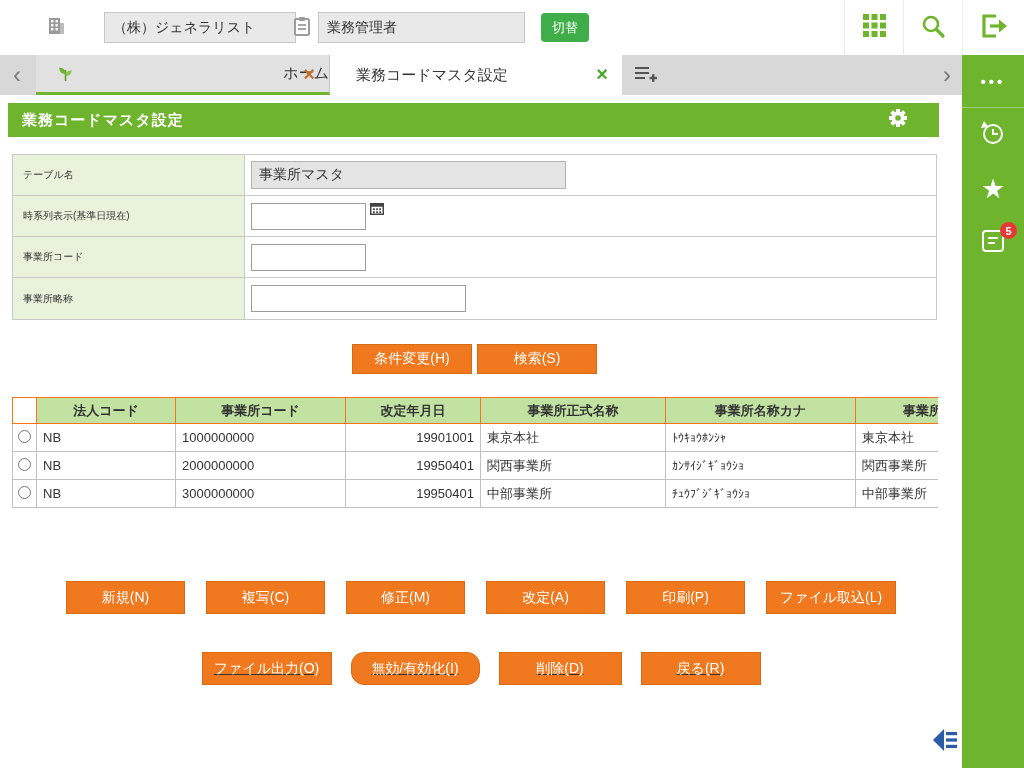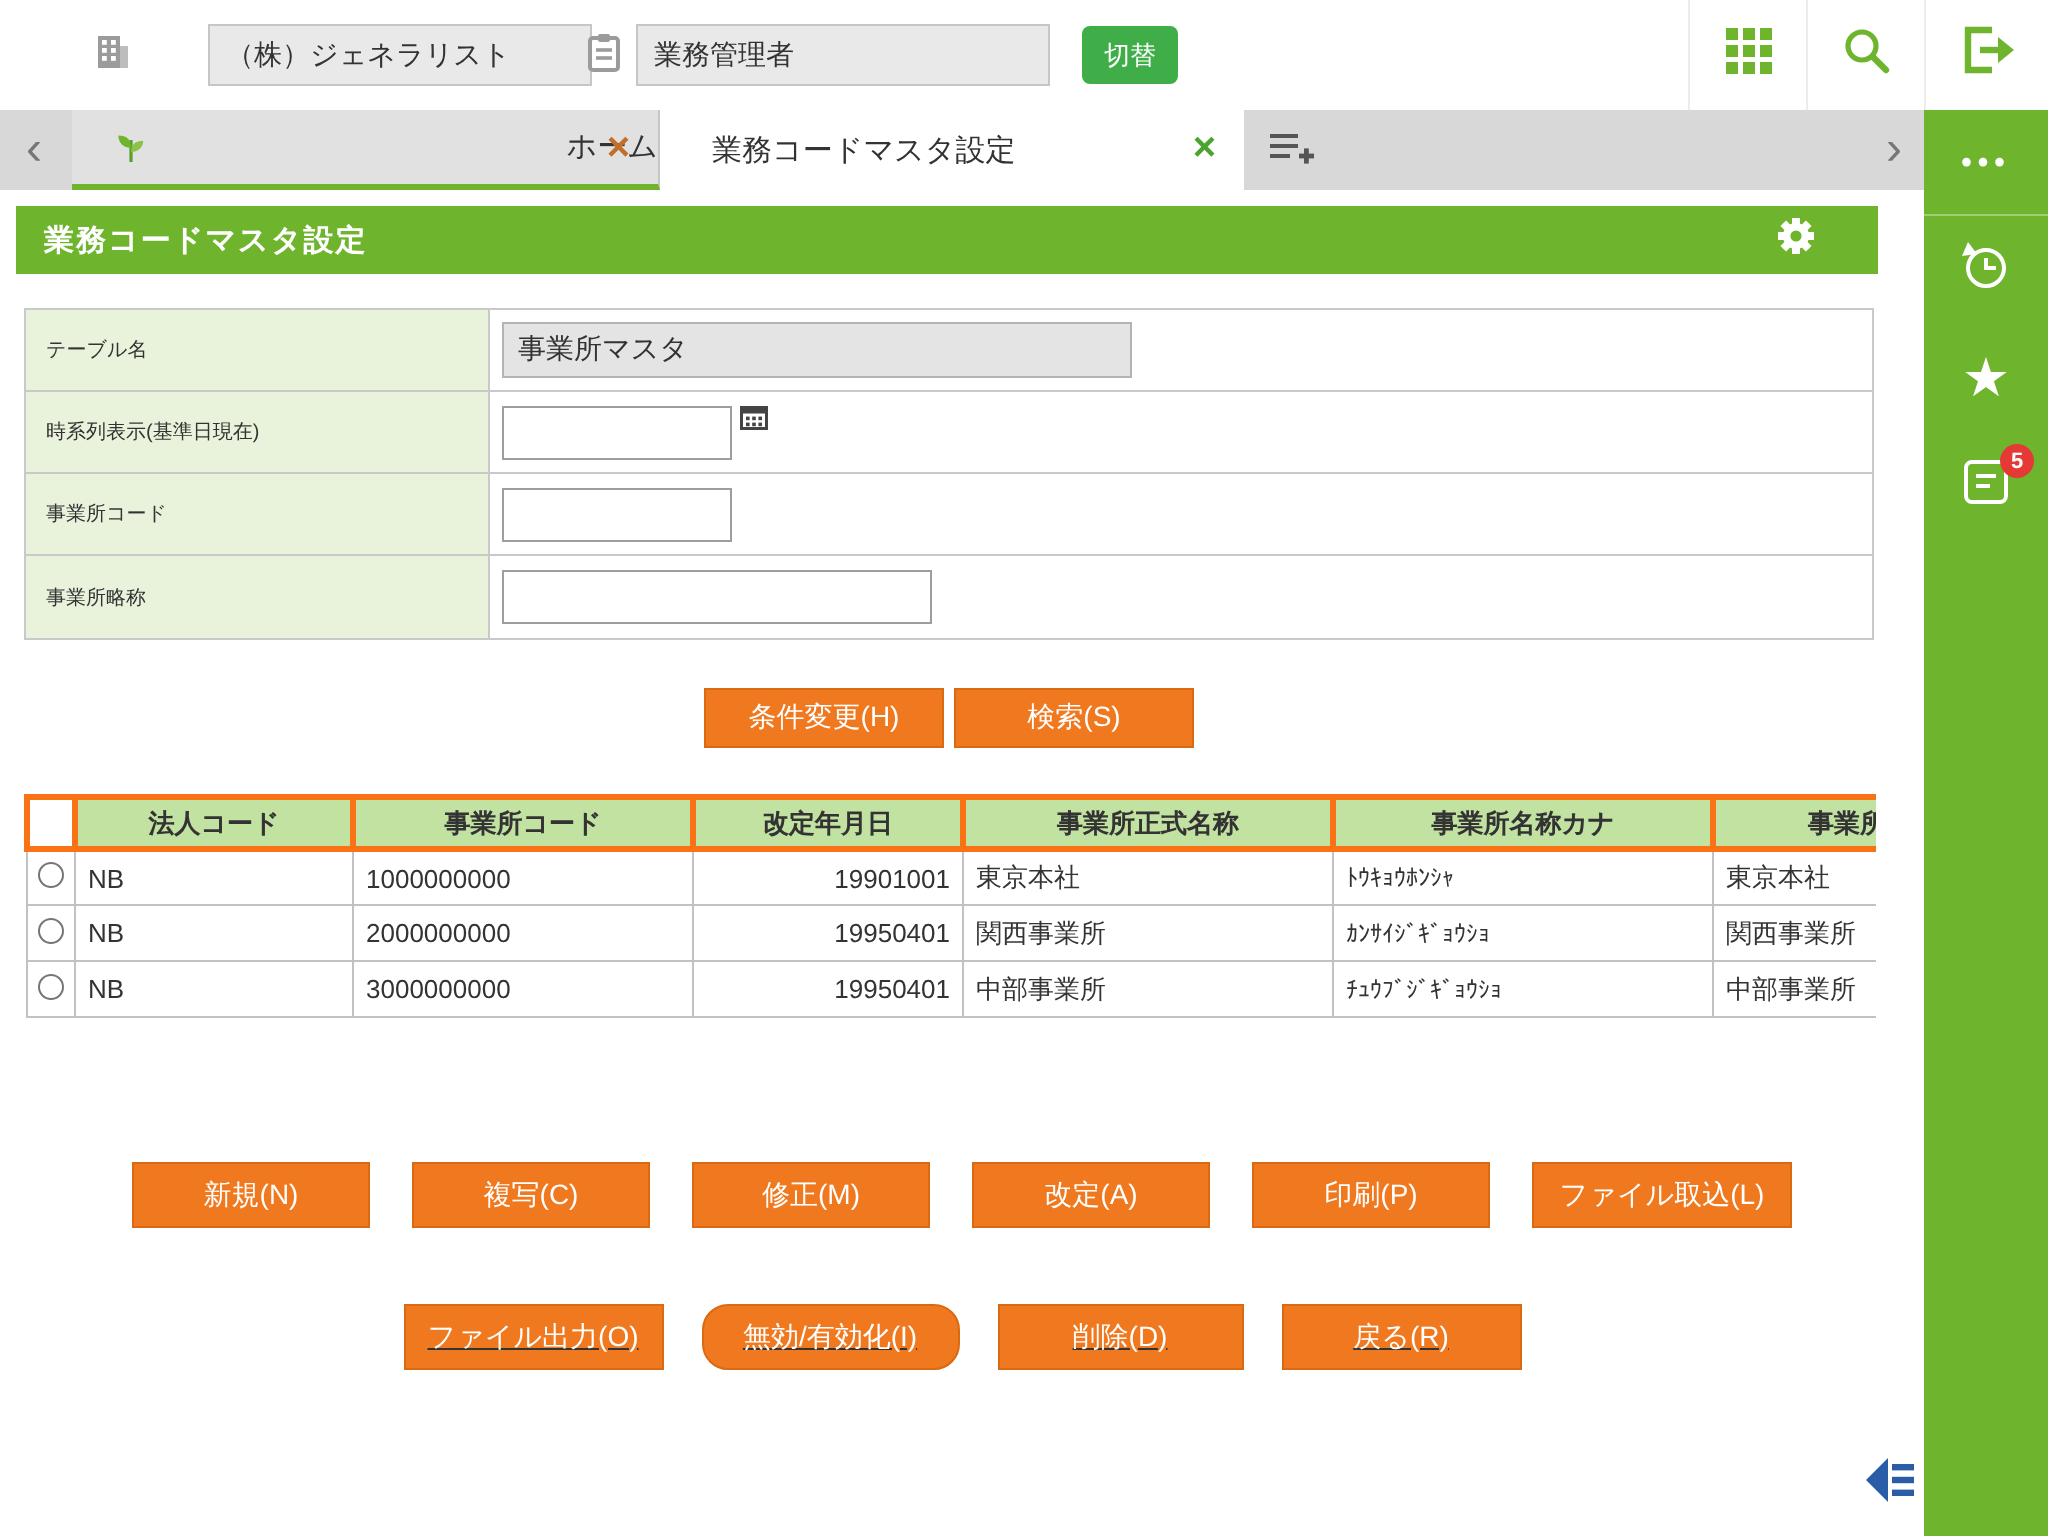--- a/index.html
+++ b/index.html
@@ -53,21 +53,21 @@
   .cal-btn { align-self:flex-start; margin-top:6px; margin-left:4px; cursor:pointer; display:inline-flex; }
 
   
   .btn-orange { display:inline-flex; align-items:center; justify-content:center; background:#f0791f; border:1px solid #d96a12; color:#fff; font-size:14px; cursor:pointer; font-family:inherit; }
   .search-row { position:absolute; left:12px; top:344px; width:925px; display:flex; justify-content:center; gap:5px; }
   .search-row .btn-orange { width:120px; height:30px; }
 
   
   .result-wrap { position:absolute; left:12px; top:397px; width:926px; overflow:hidden; }
   table.result { border-collapse:collapse; table-layout:fixed; width:1003px; }
-  .result th { background:#c2e2a2; font-size:13px; font-weight:bold; height:26px; border:3px solid #f97316; text-align:center; padding:0; overflow:hidden; white-space:nowrap; }
+  .result th { background:#c2e2a2; font-size:13px; font-weight:bold; height:26px; border:1px solid #f97316; text-align:center; padding:0; overflow:hidden; white-space:nowrap; }
   .result th.radio-h { background:#fff; }
   .result td { background:#fff; font-size:13px; height:28px; border:1px solid #c2c2c2; padding:0 6px; overflow:hidden; white-space:nowrap;margin-left:20px; }
   .result td.num { text-align:right; }
   .result td.radio-c { text-align:center; padding:0; }
   .result td.kana { font-size:12px; }
 
   
   .actions { position:absolute; left:0; width:962px; display:flex; justify-content:center; }
   .actions.r1 { top:581px; gap:21px; }
   .actions.r2 { top:652px; gap:19px;text-decoration:underline; }

